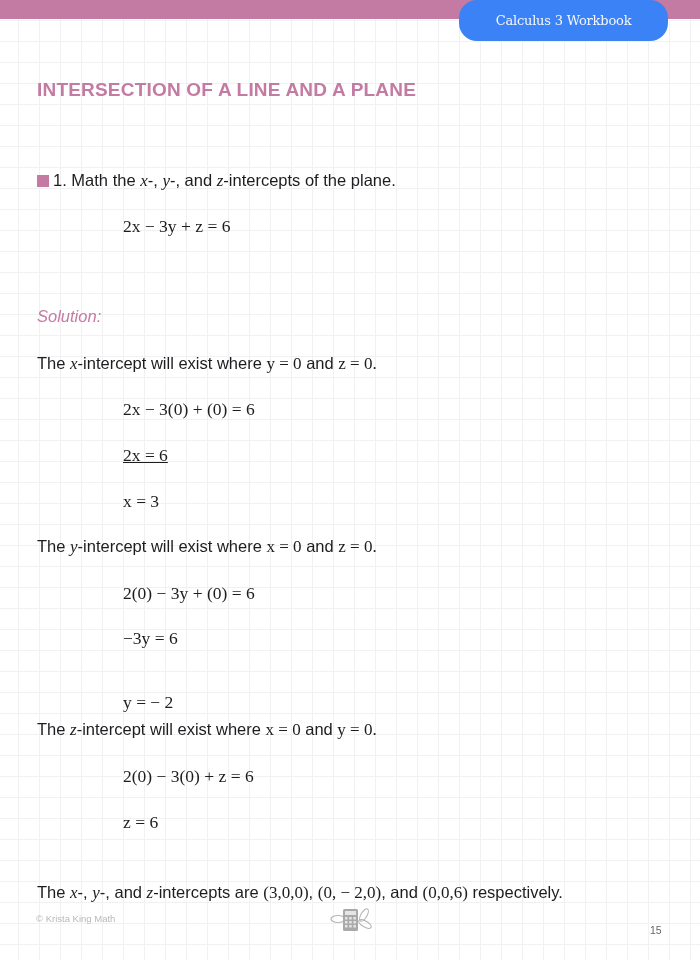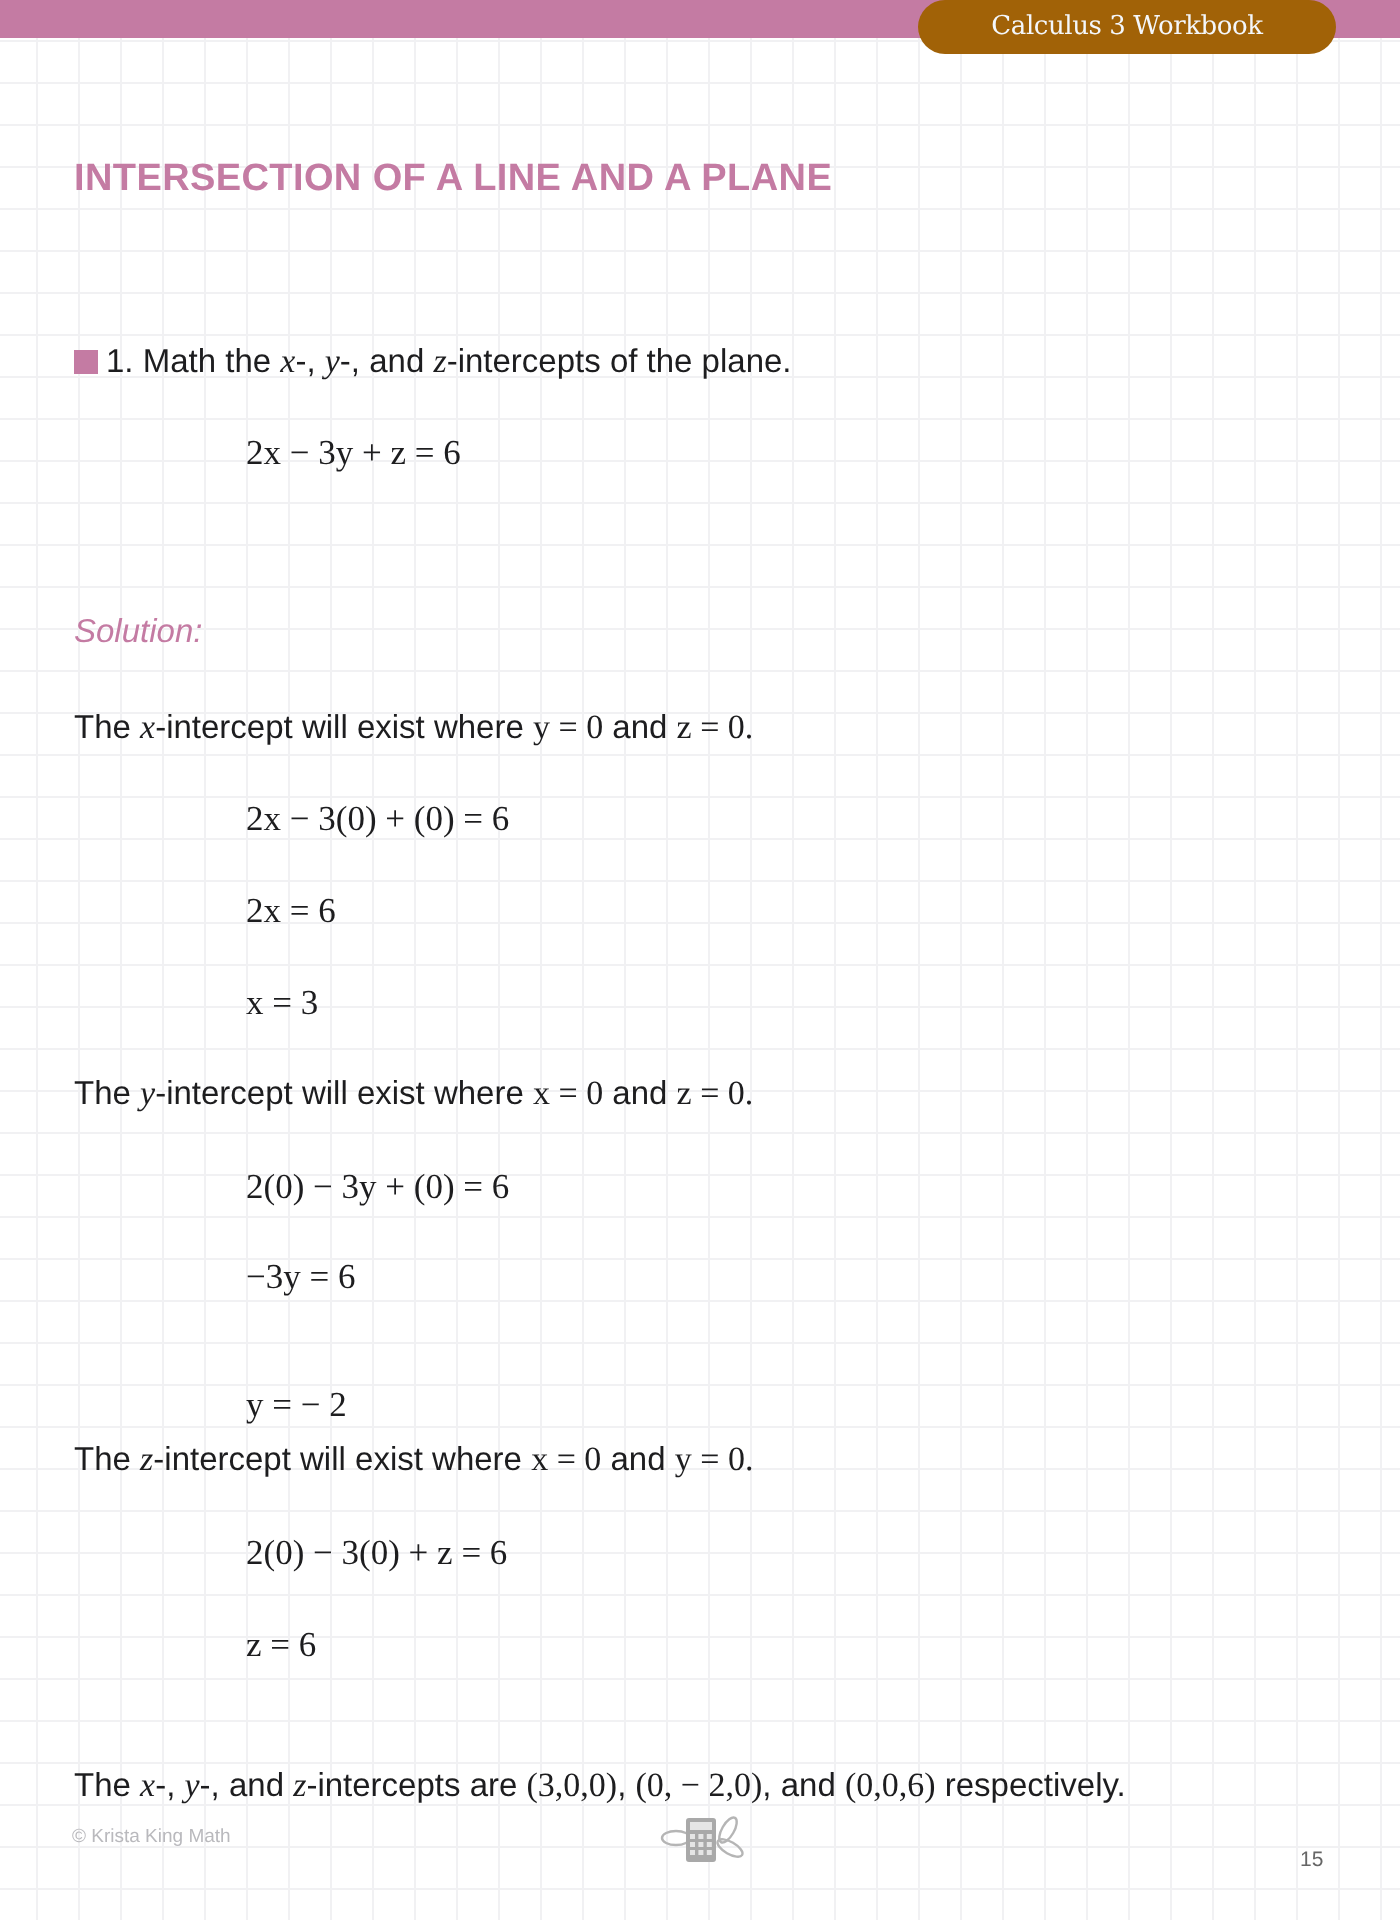--- a/index.html
+++ b/index.html
@@ -14,22 +14,22 @@
     background-size: 21px 21px;
     background-position: 18px 20px;
     font-family: "Liberation Sans", "DejaVu Sans", sans-serif;
     color: #1d1d1f;
   }
   .top-bar {
     position: absolute; left: 0; top: 0; width: 700px; height: 19px;
     background: #c47ba3;
   }
   .book-tab {
-    position: absolute; left: 459px; top: 0; width: 209px; height: 27px;
-    background: #a16207;
+    position: absolute; left: 459px; top: 0; width: 209px; height: 41px;
+    background: #3b82f6;
     color: #f4f7fb;
     font-family: "DejaVu Serif", "Liberation Serif", serif;
     font-size: 13px;
     display: flex; align-items: center; justify-content: center;
     letter-spacing: -0.2px;
     border-radius: 18px;
   }
   .section-title {
     position: absolute; left: 37px; top: 79px;
     font-size: 19px; font-weight: bold;
@@ -92,21 +92,21 @@
   <span>Math the </span><span class="m mi">x</span><span>-, </span><span class="m mi">y</span><span>-, and </span><span class="m mi">z</span><span>-intercepts of the plane.</span>
 </div>
 <div class="eq" style="top:216px;">2x − 3y + z = 6</div>
 
 <div class="solution-label">Solution:</div>
 
 <div class="text-line" style="top:354px;">
   <span>The </span><span class="m mi">x</span><span>-intercept will exist where </span><span class="m">y = 0</span><span> and </span><span class="m">z = 0</span><span class="m">.</span>
 </div>
 <div class="eq" style="top:399px;">2x − 3(0) + (0) = 6</div>
-<div class="eq" style="top:445px;">2x = 6</div>
+<div class="eq" style="top:445px;text-decoration:underline;">2x = 6</div>
 <div class="eq" style="top:491px;">x = 3</div>
 
 <div class="text-line" style="top:537px;">
   <span>The </span><span class="m mi">y</span><span>-intercept will exist where </span><span class="m">x = 0</span><span> and </span><span class="m">z = 0</span><span class="m">.</span>
 </div>
 <div class="eq" style="top:583px;">2(0) − 3y + (0) = 6</div>
 <div class="eq" style="top:628px;">−3y = 6</div>
 <div class="eq" style="top:692px;">y = − 2</div>
 
 <div class="text-line" style="top:720px;">

